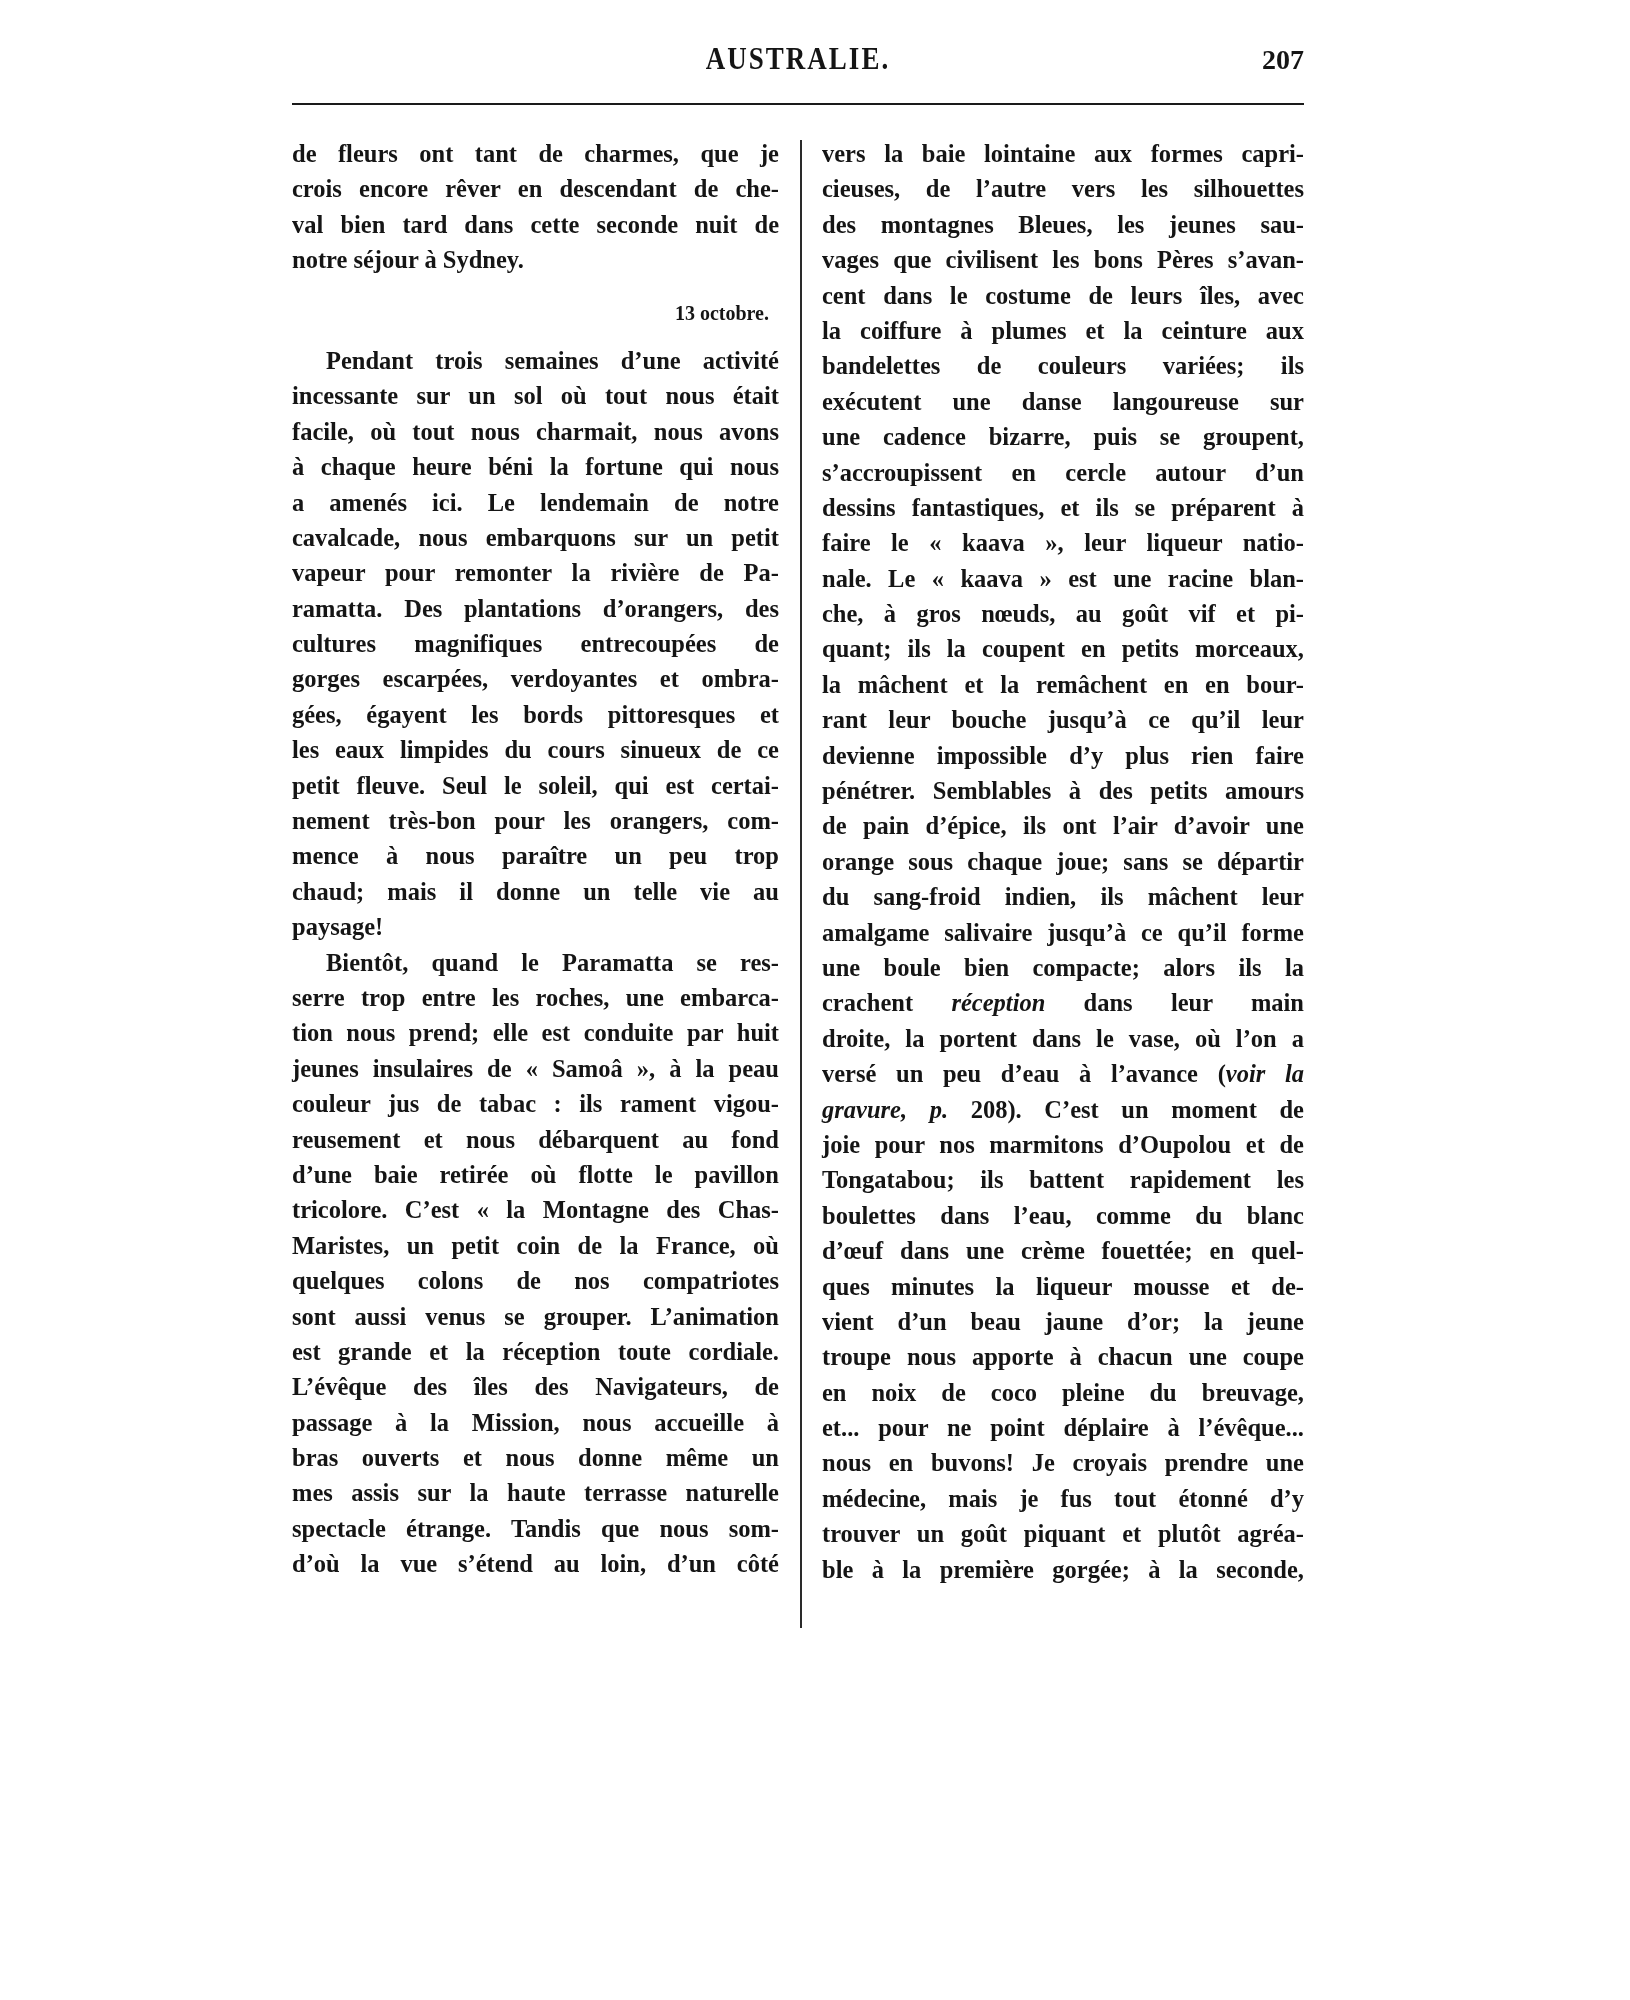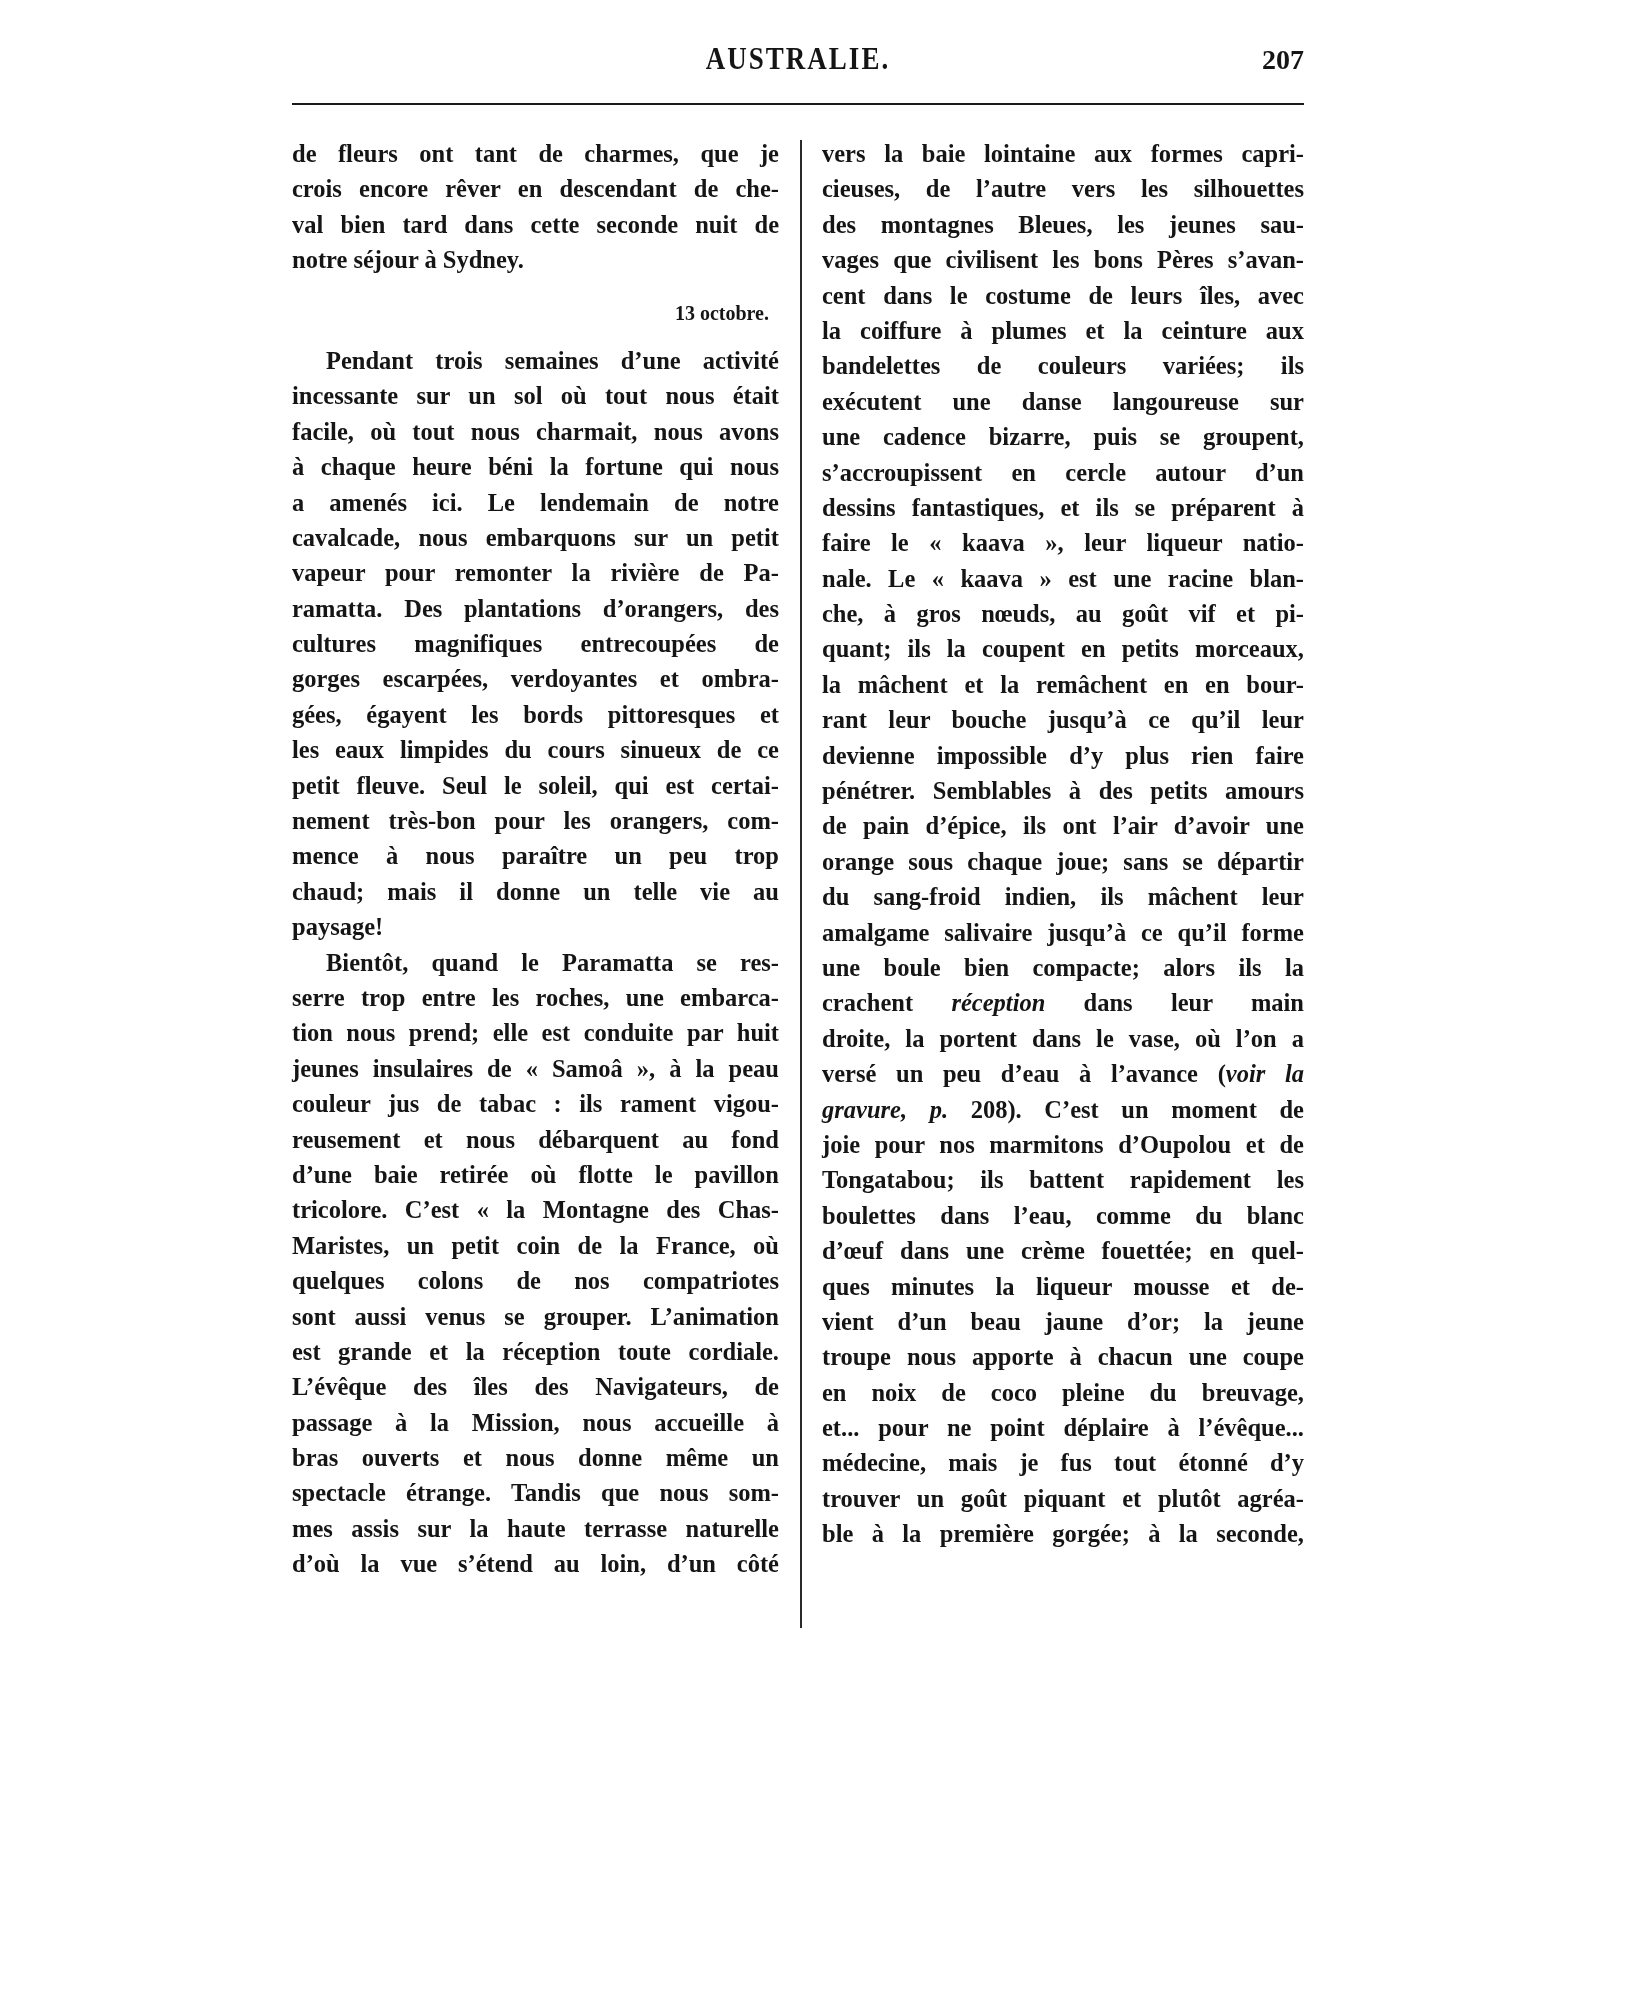--- a/index.html
+++ b/index.html
@@ -66,22 +66,22 @@
       <span class="line">reusement et nous débarquent au fond</span>
       <span class="line">d’une baie retirée où flotte le pavillon</span>
       <span class="line">tricolore. C’est « la Montagne des Chas-</span>
       <span class="line">Maristes, un petit coin de la France, où</span>
       <span class="line">quelques colons de nos compatriotes</span>
       <span class="line">sont aussi venus se grouper. L’animation</span>
       <span class="line">est grande et la réception toute cordiale.</span>
       <span class="line">L’évêque des îles des Navigateurs, de</span>
       <span class="line">passage à la Mission, nous accueille à</span>
       <span class="line">bras ouverts et nous donne même un</span>
+      <span class="line">mes assis sur la haute terrasse naturelle</span>
       <span class="line">spectacle étrange. Tandis que nous som-</span>
-      <span class="line">mes assis sur la haute terrasse naturelle</span>
       <span class="line">d’où la vue s’étend au loin, d’un côté</span>
     </div>
 </div>
 
 <div class="column-rule"></div>
 
 <div class="column col-right">
   <div id="right-a">
       <span class="line">vers la baie lointaine aux formes capri-</span>
       <span class="line">cieuses, de l’autre vers les silhouettes</span>
@@ -115,17 +115,18 @@
   <div id="right-b">
       <span class="line">joie pour nos marmitons d’Oupolou et de</span>
       <span class="line">Tongatabou; ils battent rapidement les</span>
       <span class="line">boulettes dans l’eau, comme du blanc</span>
       <span class="line">d’œuf dans une crème fouettée; en quel-</span>
       <span class="line">ques minutes la liqueur mousse et de-</span>
       <span class="line">vient d’un beau jaune d’or; la jeune</span>
       <span class="line">troupe nous apporte à chacun une coupe</span>
       <span class="line">en noix de coco pleine du breuvage,</span>
       <span class="line">et... pour ne point déplaire à l’évêque...</span>
+      <span class="line">nous en buvons! Je croyais prendre une</span>
       <span class="line">médecine, mais je fus tout étonné d’y</span>
       <span class="line">trouver un goût piquant et plutôt agréa-</span>
       <span class="line">ble à la première gorgée; à la seconde,</span>
     </div>
 </div>
 
 </body></html>

